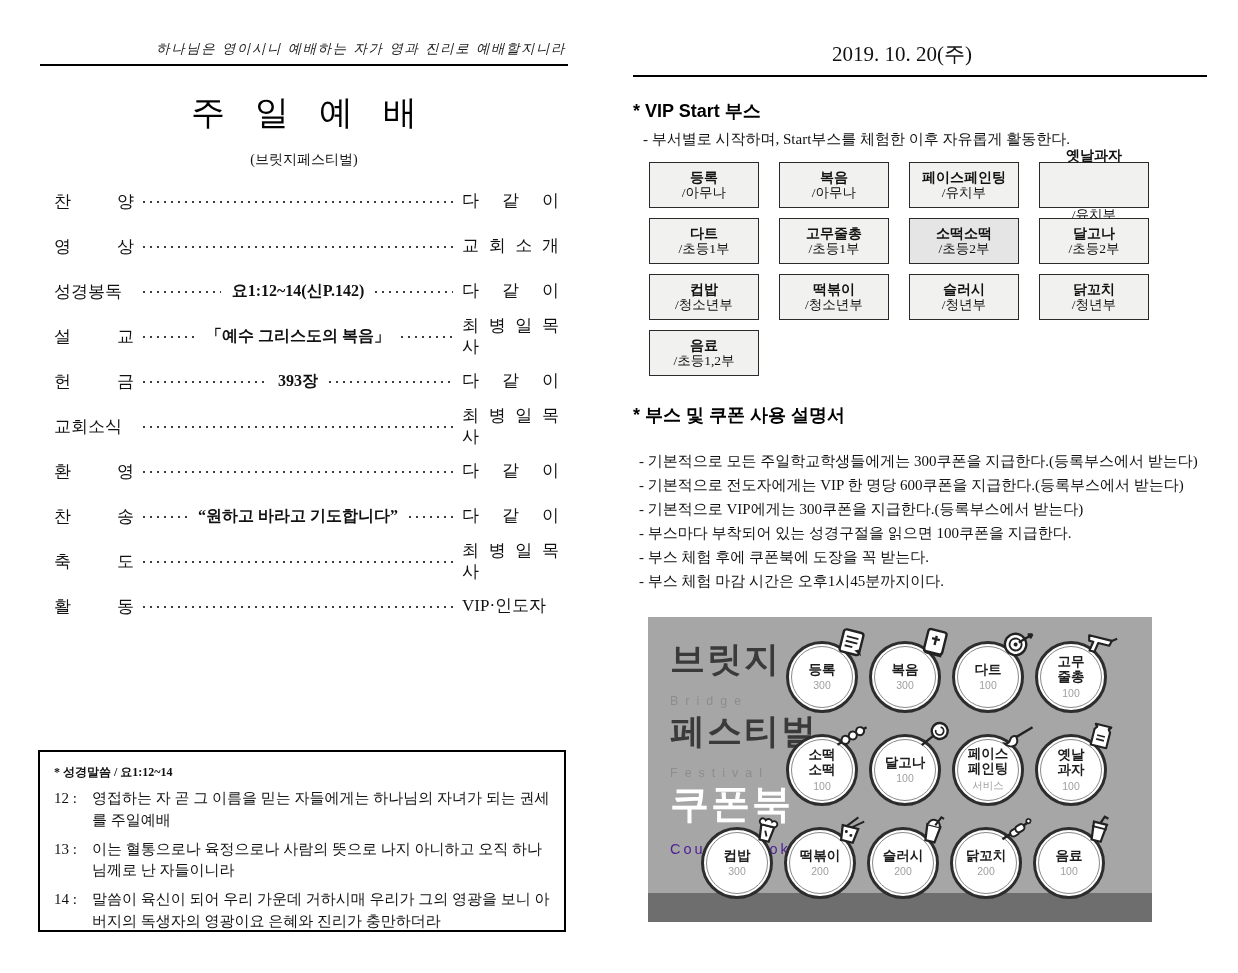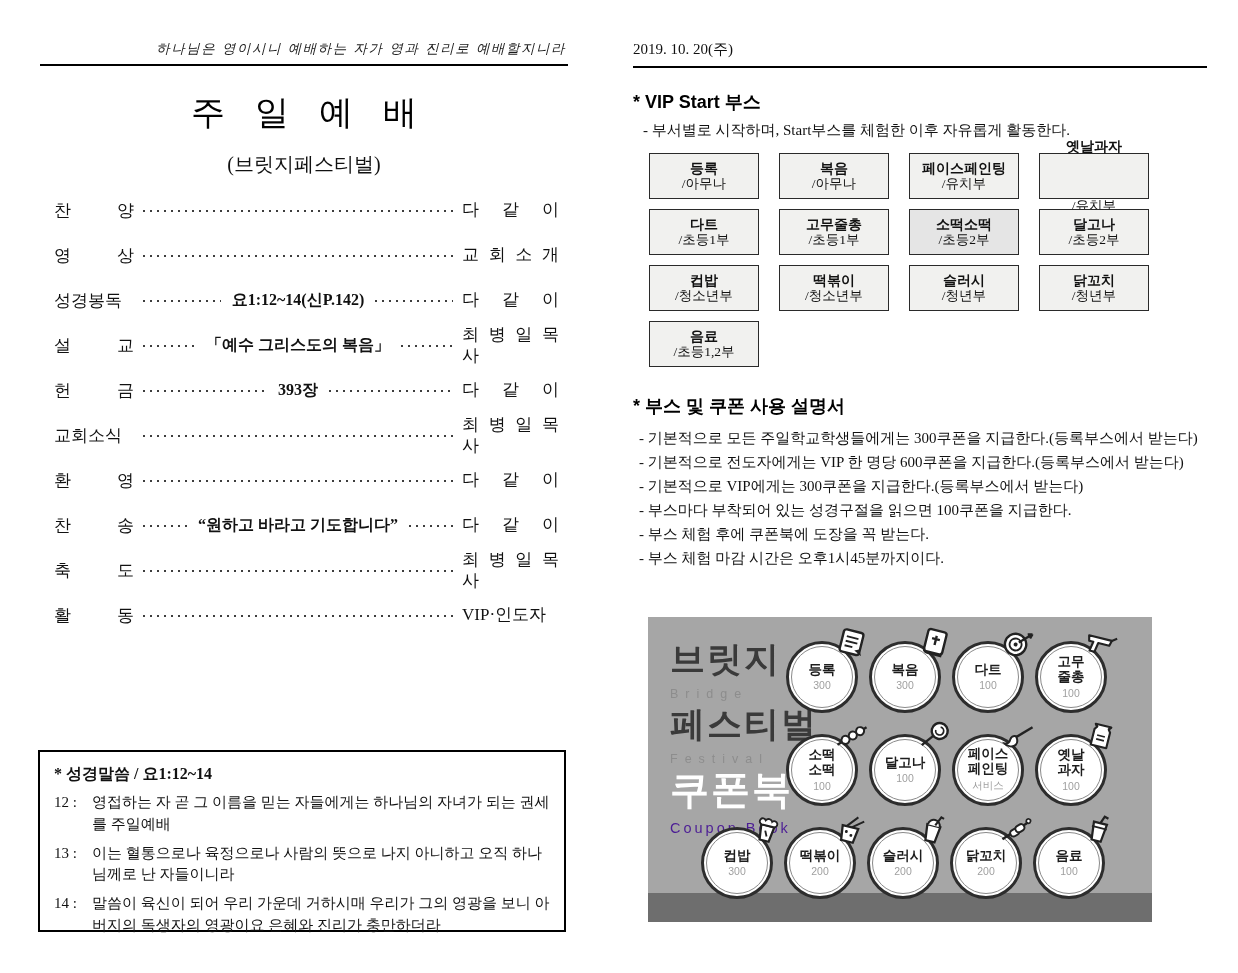--- a/index.html
+++ b/index.html
@@ -6,61 +6,61 @@
   body{width:1238px;height:973px;position:relative;background:#fff;color:#111;
        font-family:"Liberation Serif","DejaVu Serif",serif;overflow:hidden}
 
   
   .left{position:absolute;left:40px;top:40px;width:528px}
   .verse-header{font-style:italic;text-align:right;font-size:13.5px;letter-spacing:1.5px;color:#1a1a1a;
                 font-family:"DejaVu Serif",serif;padding-right:2px}
   .rule{border-top:2px solid #000;margin-top:6px}
   .w-title{margin-top:24px;text-align:center;font-size:34px;font-weight:normal;letter-spacing:30px;
            padding-left:30px;font-family:"Liberation Sans","DejaVu Sans",sans-serif;color:#000}
-  .w-subtitle{margin-top:15px;text-align:center;font-size:20px}
+  .w-subtitle{margin-top:15px;text-align:center;font-size:14px}
   .w-time{margin-top:23px;margin-left:14px;font-size:16.5px}
   .w-list{margin-top:10px;margin-left:14px;width:505px}
   .w-row{display:flex;align-items:center;height:45px}
   .w-label{width:80px;flex:none;font-size:17px;text-align:justify;text-align-last:justify}
   .leader{flex:1;height:2px;margin:0 9px;align-self:center;
           background-image:repeating-linear-gradient(to right,#3d3d3d 0 2px,transparent 2px 7px)}
   .w-center{font-weight:bold;font-size:16px;white-space:nowrap;padding:0 2px}
   .w-value{width:97px;flex:none;font-size:17px;line-height:1.2;white-space:pre-line;
            text-align:justify;text-align-last:justify}
   .scripture-box{position:absolute;left:38px;top:750px;width:528px;height:182px;border:2px solid #000;
                  box-sizing:border-box;padding:12px 14px 10px 14px}
-  .sb-heading{font-weight:bold;font-size:16px}
+  .sb-heading{font-weight:bold;font-size:12px}
   .sb-verse{display:flex;margin-top:7px;font-size:15px;line-height:1.45}
   .sb-num{flex:none;width:38px}
   .sb-text{flex:1}
 
   
   .right{position:absolute;left:633px;top:40px;width:574px}
-  .r-date{text-align:left;font-size:15px;padding-right:36px}
+  .r-date{text-align:center;font-size:21px;padding-right:36px}
   .r-rule{border-top:2px solid #000;margin-top:7px}
   .r-h1{margin-top:22px;font-size:18px;font-weight:bold;color:#000;
         font-family:"Liberation Sans","DejaVu Sans",sans-serif}
   .r-sub{margin-top:7px;margin-left:10px;font-size:15px}
   .booth-grid{margin:13px 0 0 16px;display:grid;grid-template-columns:repeat(4,110px);
               column-gap:20px;row-gap:10px}
   .booth{height:46px;border:1.5px solid #2a2a2a;display:flex;flex-direction:column;align-items:center;
          justify-content:center;box-sizing:border-box}
   .booth-name{font-size:14px;font-weight:bold;line-height:1.2;font-family:"Liberation Sans",sans-serif}
   .booth-dept{font-size:13.5px;line-height:1.2}
   .guide-h{margin-top:27px}
-  .guide-list{margin-top:8px;margin-left:6px;font-size:15px;line-height:1.6;width:566px}
+  .guide-list{margin-top:22px;margin-left:6px;font-size:15px;line-height:1.6;width:566px}
   .g-item{padding-left:15px;text-indent:-15px}
 
   
   .coupon-book{position:absolute;left:648px;top:617px;width:504px;height:305px;overflow:hidden;
                font-family:Liberation Sans, sans-serif}
   .cb-strip{position:absolute;left:0;bottom:0;width:100%;height:29px}
   .cb-title{position:absolute;left:22px;top:24px;line-height:1}
   .cb-ko{font-size:35px;font-weight:bold;color:#3a3a3a;letter-spacing:2px}
-  .cb-en{font-size:12.5px;color:#8d8d8d;letter-spacing:7px;margin-top:12px;margin-bottom:5px}
+  .cb-en{font-size:12.5px;color:#8d8d8d;letter-spacing:7px;margin-top:19px;margin-bottom:5px}
   .cb-ko.white{color:#fff;font-size:39px}
   .cb-en.light{color:#4c1d95;letter-spacing:3px;font-size:14.5px}
   .coupon{position:absolute;width:66px;height:66px;border-radius:50%;background:#fff;border:3px solid #2d2d2d;
           display:flex;flex-direction:column;align-items:center;justify-content:center;text-align:center}
   .coupon::before{content:"";position:absolute;inset:2px;border:1.5px solid #8a8a8a;border-radius:50%}
   .c-name{font-size:13.5px;font-weight:bold;color:#1d1d1d;line-height:1.08;white-space:pre-line;z-index:1}
   .c-value{font-size:10.5px;color:#9f9f9f;margin-top:2px;z-index:1}
   .c-icon{position:absolute;top:-17px;right:-13px;width:32px;height:32px;transform:rotate(14deg);z-index:2}
   .c-icon svg{width:100%;height:100%}
 </style>

